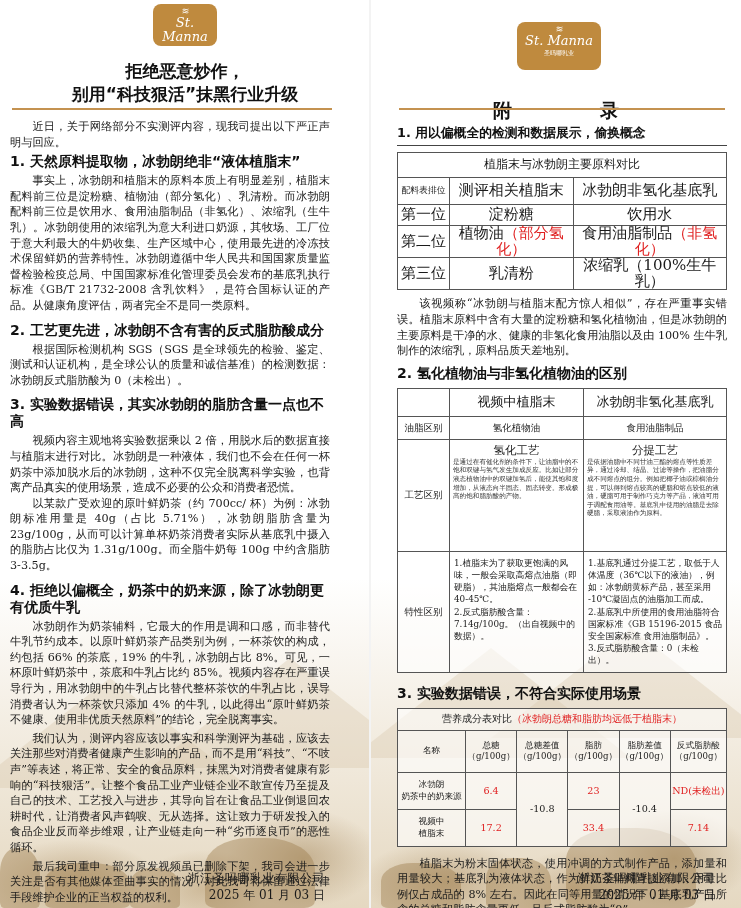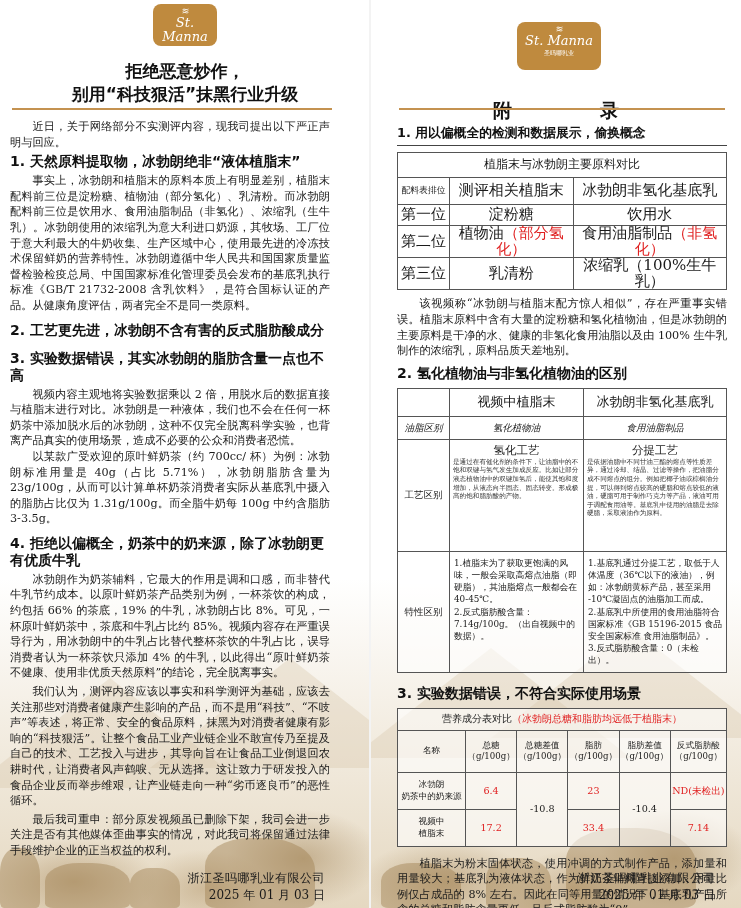--- a/index.html
+++ b/index.html
@@ -62,21 +62,21 @@
   table { border-collapse: collapse; width: 100%; background: rgba(255,255,255,0.6); }
   td, th { border: 1px solid #555; text-align: center; vertical-align: middle; font-weight: normal; }
   .red { color: #e02020; }
   .t1 td { font-size: 15px; height: 21px; }
   .t1 .cap td { font-size: 12px; height: 25px; }
   .t1 .hdr td { height: 27px; }
   .t1 .hdr td.small { font-size: 8.8px; }
 
   .t2 td { font-size: 10px; }
   .t2 .hdr td { font-size: 13px; height: 28px; }
-  .t2 .row-a td { height: 23px; font-size: 9.5px; font-style: italic; }
+  .t2 .row-a td { height: 23px; font-size: 9.5px; }
   .t2 .proc-title { font-size: 11.5px; display: block; line-height: 15px; }
   .t2 .proc-body { display: block; font-size: 6.6px; line-height: 8.6px; text-align: left; padding: 0 3px; color: #333; }
   .t2 .feat { text-align: left; padding: 5px 4px; font-size: 8.8px; line-height: 12.2px; vertical-align: top; }
 
   .t3 td { font-size: 8.6px; line-height: 11.5px; }
   .t3 .cap td { font-size: 10px; height: 22px; }
   .t3 .hdr td { height: 42px; }
   .t3 .r td { height: 37px; }
   .t3 .num { font-size: 9.6px; }
 </style>
@@ -107,20 +107,21 @@
 
   <div class="content" style="left:10px;top:119px;width:320px;">
     <p>近日，关于网络部分不实测评内容，现我司提出以下严正声明与回应。</p>
     <div class="sp-s"></div>
     <h2>1. 天然原料提取物，冰勃朗绝非“液体植脂末”</h2>
     <div class="sp-s"></div>
     <p>事实上，冰勃朗和植脂末的原料本质上有明显差别，植脂末配料前三位是淀粉糖、植物油（部分氢化）、乳清粉。而冰勃朗配料前三位是饮用水、食用油脂制品（非氢化）、浓缩乳（生牛乳）。冰勃朗使用的浓缩乳为意大利进口奶源，其牧场、工厂位于意大利最大的牛奶收集、生产区域中心，使用最先进的冷冻技术保留鲜奶的营养特性。冰勃朗遵循中华人民共和国国家质量监督检验检疫总局、中国国家标准化管理委员会发布的基底乳执行标准《GB/T 21732-2008 含乳饮料》，是符合国标认证的产品。从健康角度评估，两者完全不是同一类原料。</p>
     <div class="sp"></div>
     <h2>2. 工艺更先进，冰勃朗不含有害的反式脂肪酸成分</h2>
     <div class="sp-s"></div>
+    <p>根据国际检测机构 SGS（SGS 是全球领先的检验、鉴定、测试和认证机构，是全球公认的质量和诚信基准）的检测数据：冰勃朗反式脂肪酸为 0（未检出）。</p>
     <div class="sp"></div>
     <h2>3. 实验数据错误，其实冰勃朗的脂肪含量一点也不高</h2>
     <div class="sp-s"></div>
     <p>视频内容主观地将实验数据乘以 2 倍，用脱水后的数据直接与植脂末进行对比。冰勃朗是一种液体，我们也不会在任何一杯奶茶中添加脱水后的冰勃朗，这种不仅完全脱离科学实验，也背离产品真实的使用场景，造成不必要的公众和消费者恐慌。</p>
     <p>以某款广受欢迎的原叶鲜奶茶（约 700cc/ 杯）为例：冰勃朗标准用量是 40g（占比 5.71%），冰勃朗脂肪含量为 23g/100g，从而可以计算单杯奶茶消费者实际从基底乳中摄入的脂肪占比仅为 1.31g/100g。而全脂牛奶每 100g 中约含脂肪 3-3.5g。</p>
     <div class="sp"></div>
     <h2>4. 拒绝以偏概全，奶茶中的奶来源，除了冰勃朗更有优质牛乳</h2>
     <div class="sp-s"></div>
     <p>冰勃朗作为奶茶辅料，它最大的作用是调和口感，而非替代牛乳节约成本。以原叶鲜奶茶产品类别为例，一杯茶饮的构成，约包括 66% 的茶底，19% 的牛乳，冰勃朗占比 8%。可见，一杯原叶鲜奶茶中，茶底和牛乳占比约 85%。视频内容存在严重误导行为，用冰勃朗中的牛乳占比替代整杯茶饮的牛乳占比，误导消费者认为一杯茶饮只添加 4% 的牛乳，以此得出“原叶鲜奶茶不健康、使用非优质天然原料”的结论，完全脱离事实。</p>
     <div class="sp-s"></div>

